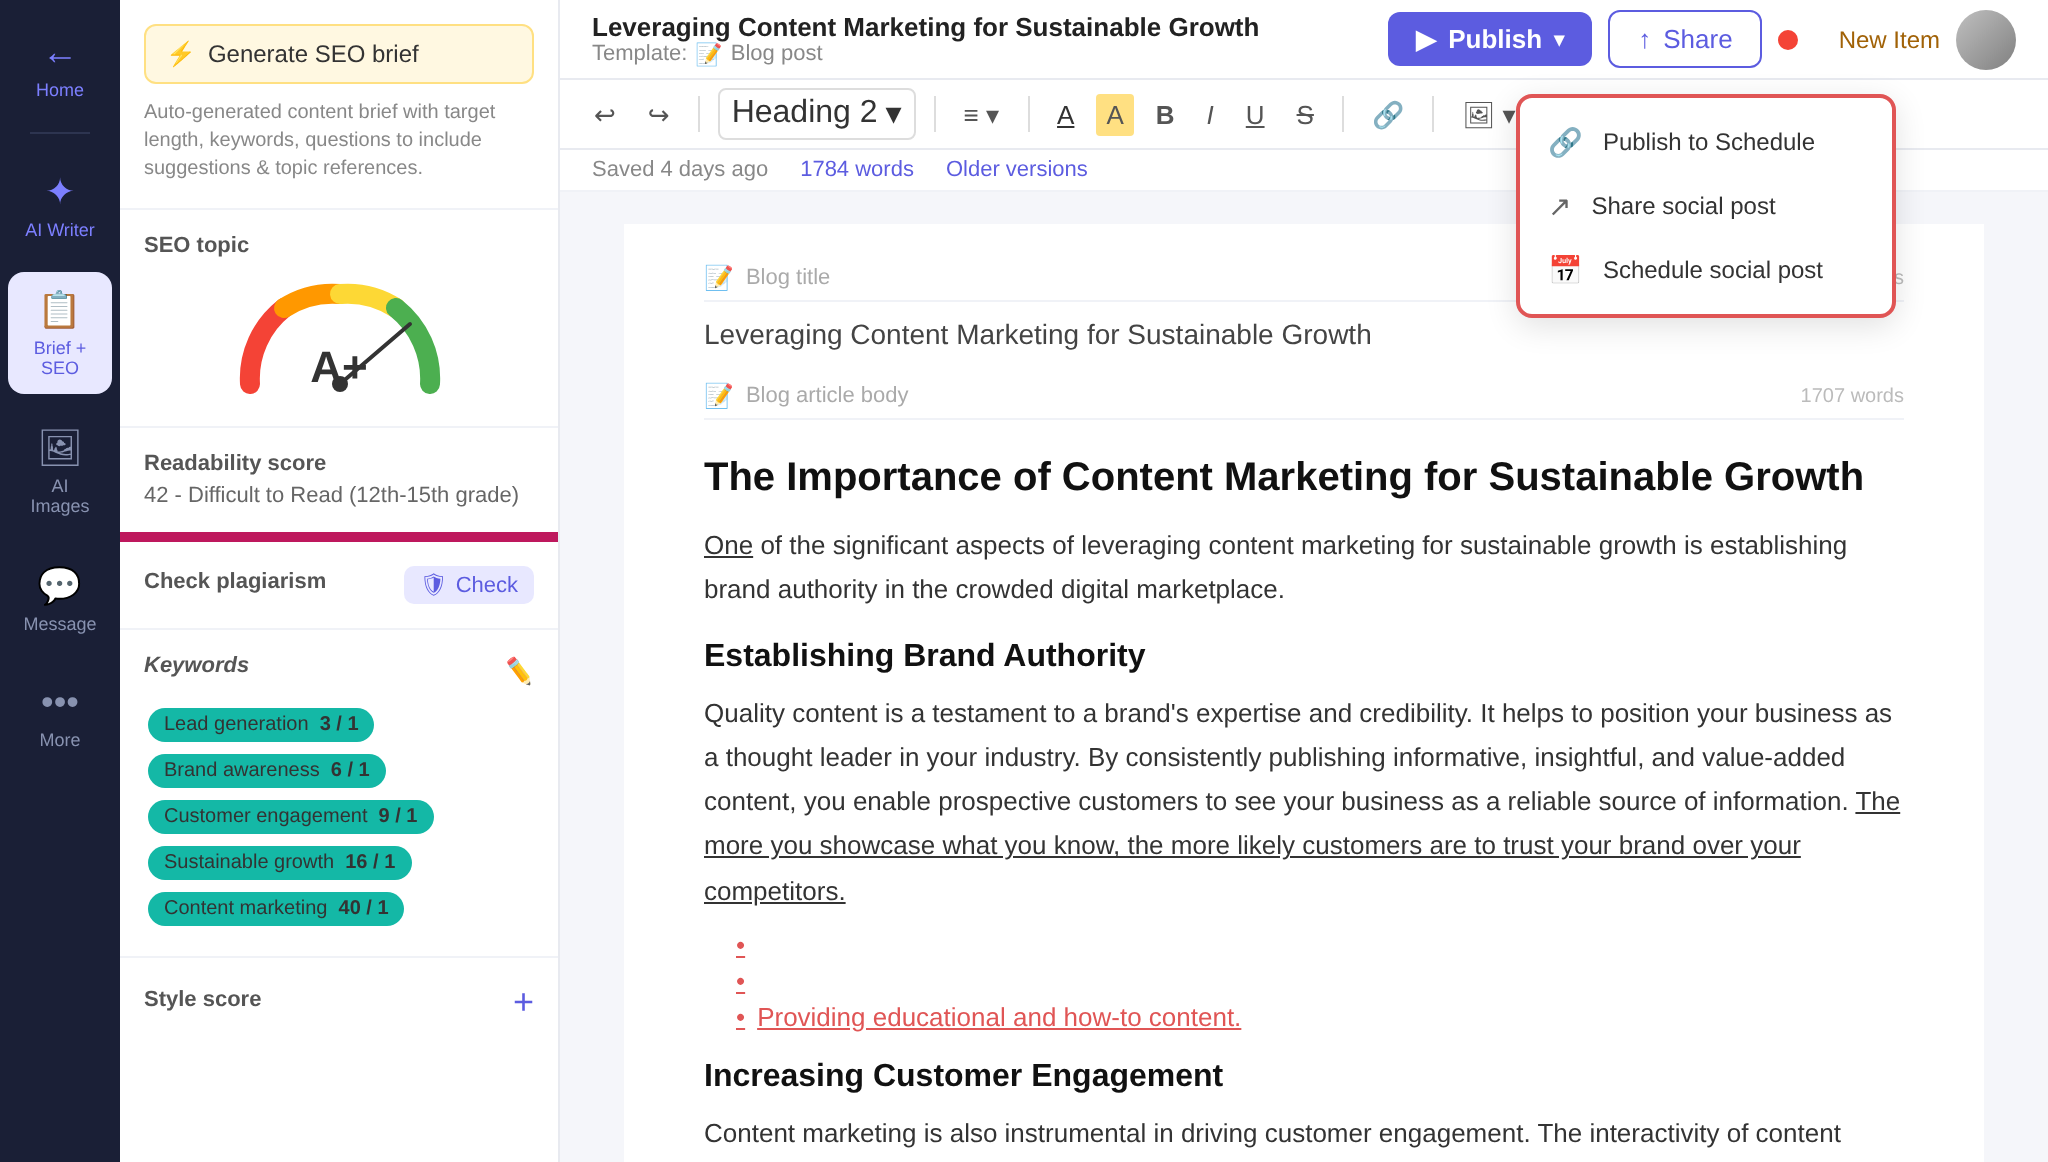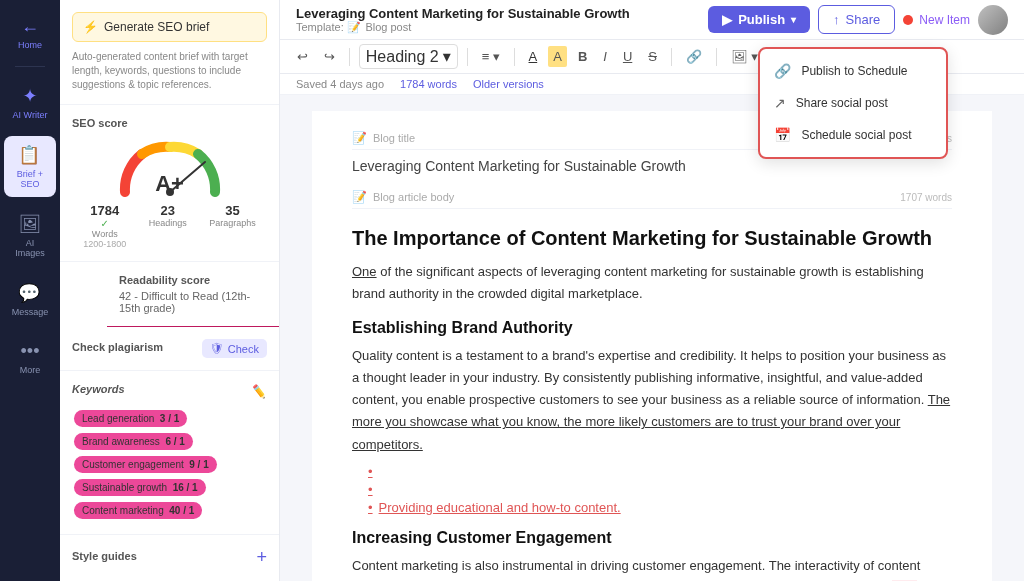--- a/index.html
+++ b/index.html
@@ -25,28 +25,28 @@
     .seo-score-title { font-size: 11px; font-weight: 600; color: #555; margin-bottom: 8px; }
     .gauge-container { display: flex; justify-content: center; margin-bottom: 4px; }
     .gauge { width: 110px; height: 60px; position: relative; }
     .gauge-grade { position: absolute; bottom: 0; left: 50%; transform: translateX(-50%); font-size: 22px; font-weight: 700; color: #333; }
     .seo-stats { display: flex; justify-content: space-around; margin-top: 6px; }
     .seo-stat { text-align: center; }
     .seo-stat-val { font-size: 13px; font-weight: 700; color: #333; }
     .seo-stat-check { font-size: 10px; color: #4caf50; }
     .seo-stat-label { font-size: 9px; color: #888; }
     .seo-stat-sub { font-size: 9px; color: #aaa; }
-    .readability-section { padding: 12px; border-bottom: 1px solid #be185d; margin-left: 47px; }
+    .readability-section { padding: 12px; border-bottom: 5px solid #be185d; }
     .section-title { font-size: 11px; font-weight: 600; color: #555; margin-bottom: 4px; }
     .readability-score { font-size: 11px; color: #666; }
     .plagiarism-section { padding: 12px; border-bottom: 1px solid #f0f2f7; display: flex; align-items: center; justify-content: space-between; }
     .check-btn { background: #e8e8ff; color: #5c5ce0; border: none; border-radius: 5px; padding: 3px 8px; font-size: 11px; cursor: pointer; display: flex; align-items: center; gap: 4px; }
     .keywords-section { padding: 12px; border-bottom: 1px solid #f0f2f7; }
     .keywords-header { display: flex; justify-content: space-between; align-items: center; margin-bottom: 8px; font-style: italic; }
-    .keyword-tag { background: #ec4899; border-radius: 12px; padding: 3px 8px; font-size: 10px; color: #333; margin: 3px 2px; display: inline-block; cursor: pointer; }
+    .keyword-tag { background: #14b8a6; border-radius: 12px; padding: 3px 8px; font-size: 10px; color: #333; margin: 3px 2px; display: inline-block; cursor: pointer; }
     .style-guides-section { padding: 12px; display: flex; justify-content: space-between; align-items: center; }
 
     
     .main-content { flex: 1; display: flex; flex-direction: column; overflow: hidden; }
     
     
     .top-bar { background: #fff; border-bottom: 1px solid #e8eaf0; padding: 0 16px; height: 40px; display: flex; align-items: center; justify-content: space-between; flex-shrink: 0; }
     .top-bar-left { display: flex; flex-direction: column; }
     .doc-title { font-size: 13px; font-weight: 600; color: #222; }
     .doc-template { font-size: 11px; color: #888; display: flex; align-items: center; gap: 4px; }
@@ -55,21 +55,21 @@
     .publish-arrow { font-size: 10px; }
     .share-btn { background: #fff; color: #5c5ce0; border: 1px solid #5c5ce0; border-radius: 6px; padding: 6px 14px; font-size: 13px; cursor: pointer; display: flex; align-items: center; gap: 6px; }
     .avatar { width: 30px; height: 30px; border-radius: 50%; background: #c0c0c0; overflow: hidden; }
 
     
     .dropdown-menu { position: absolute; top: 42px; right: 60px; background: #fff; border: 2px solid #e05555; border-radius: 8px; padding: 6px 0; z-index: 100; min-width: 190px; box-shadow: 0 4px 16px rgba(0,0,0,0.12); }
     .dropdown-item { display: flex; align-items: center; gap: 10px; padding: 8px 14px; font-size: 12px; color: #333; cursor: pointer; }
     .dropdown-icon { font-size: 14px; color: #666; }
 
     
-    .new-item-badge { display: flex; align-items: center; gap: 6px; font-size: 12px; color: #8b5cf6; }
+    .new-item-badge { display: flex; align-items: center; gap: 20px; font-size: 12px; color: #a16207; }
     .red-dot { width: 10px; height: 10px; background: #f44336; border-radius: 50%; }
 
     
     .editor-toolbar { background: #fff; border-bottom: 1px solid #e8eaf0; padding: 4px 12px; display: flex; align-items: center; gap: 6px; flex-shrink: 0; font-size: 12px; }
     .toolbar-separator { width: 1px; height: 18px; background: #ddd; margin: 0 3px; }
     .toolbar-btn { padding: 3px 5px; cursor: pointer; color: #555; border: none; background: none; font-size: 13px; border-radius: 3px; display: flex; align-items: center; gap: 2px; }
     .heading-select { border: 1px solid #ddd; border-radius: 4px; padding: 2px 6px; font-size: 16px; color: #333; display: flex; align-items: center; gap: 4px; cursor: pointer; }
 
     
     .editor-status { background: #fff; border-bottom: 1px solid #f0f2f7; padding: 4px 16px; display: flex; align-items: flex-start; gap: 16px; font-size: 11px; color: #888; flex-shrink: 0; }
@@ -126,50 +126,34 @@
 
   <div class="seo-panel">
     <div class="seo-header">
       <button class="seo-brief-btn">
         <span>⚡</span>
         <span>Generate SEO brief</span>
       </button>
       <p class="seo-brief-desc">Auto-generated content brief with target length, keywords, questions to include suggestions &amp; topic references.</p>
     </div>
     <div class="seo-score-section">
-      <div class="seo-score-title">SEO score</div>
+      <div class="seo-score-title">SEO topic</div>
       <div class="gauge-container">
         <div class="gauge">
           <svg viewBox="0 0 110 60" width="110" height="60">
 
             <path d="M10,55 A45,45 0 0,1 27,17" fill="none" stroke="#f44336" stroke-width="10" stroke-linecap="round"></path>
             <path d="M27,17 A45,45 0 0,1 55,10" fill="none" stroke="#ff9800" stroke-width="10" stroke-linecap="round"></path>
             <path d="M55,10 A45,45 0 0,1 83,17" fill="none" stroke="#fdd835" stroke-width="10" stroke-linecap="round"></path>
             <path d="M83,17 A45,45 0 0,1 100,55" fill="none" stroke="#4caf50" stroke-width="10" stroke-linecap="round"></path>
 
             <line x1="55" y1="55" x2="90" y2="25" stroke="#333" stroke-width="2" stroke-linecap="round"></line>
             <circle cx="55" cy="55" r="4" fill="#333"></circle>
           </svg>
           <div class="gauge-grade">A+</div>
-        </div>
-      </div>
-      <div class="seo-stats">
-        <div class="seo-stat">
-          <div class="seo-stat-val">1784</div>
-          <div class="seo-stat-check">✓</div>
-          <div class="seo-stat-label">Words</div>
-          <div class="seo-stat-sub">1200-1800</div>
-        </div>
-        <div class="seo-stat">
-          <div class="seo-stat-val">23</div>
-          <div class="seo-stat-label">Headings</div>
-        </div>
-        <div class="seo-stat">
-          <div class="seo-stat-val">35</div>
-          <div class="seo-stat-label">Paragraphs</div>
         </div>
       </div>
     </div>
     <div class="readability-section">
       <div class="section-title">Readability score</div>
       <div class="readability-score">42 - Difficult to Read (12th-15th grade)</div>
     </div>
     <div class="plagiarism-section">
       <span class="section-title">Check plagiarism</span>
       <button class="check-btn">
@@ -184,21 +168,21 @@
       </div>
       <div>
         <span class="keyword-tag">Lead generation &nbsp;<strong>3 / 1</strong></span>
         <span class="keyword-tag">Brand awareness &nbsp;<strong>6 / 1</strong></span>
         <span class="keyword-tag">Customer engagement &nbsp;<strong>9 / 1</strong></span>
         <span class="keyword-tag">Sustainable growth &nbsp;<strong>16 / 1</strong></span>
         <span class="keyword-tag">Content marketing &nbsp;<strong>40 / 1</strong></span>
       </div>
     </div>
     <div class="style-guides-section">
-      <span class="section-title">Style guides</span>
+      <span class="section-title">Style score</span>
       <span style="cursor:pointer; color:#5c5ce0; font-size:18px; font-weight:300;">+</span>
     </div>
   </div>
 
   <div class="main-content">
 
     <div class="top-bar">
       <div class="top-bar-left">
         <span class="doc-title">Leveraging Content Marketing for Sustainable Growth</span>
         <span class="doc-template">

